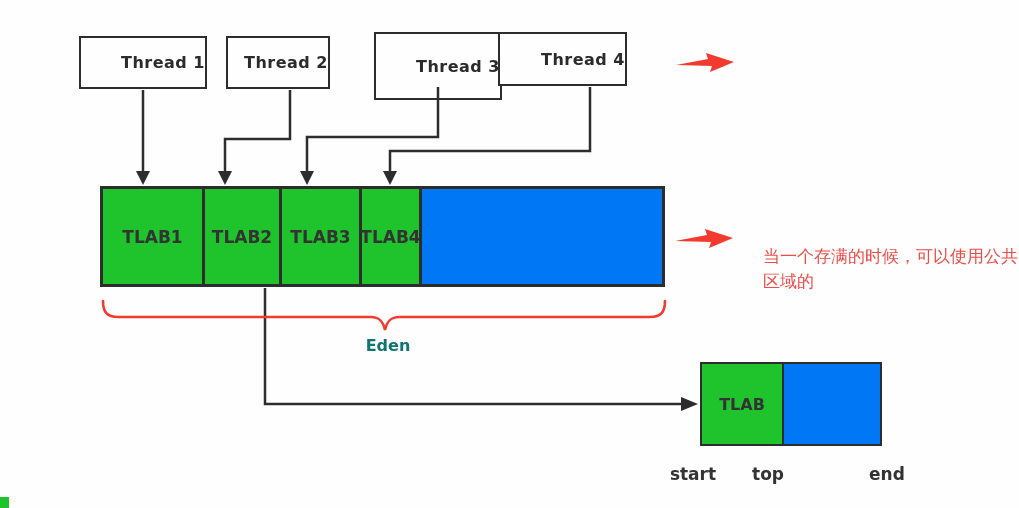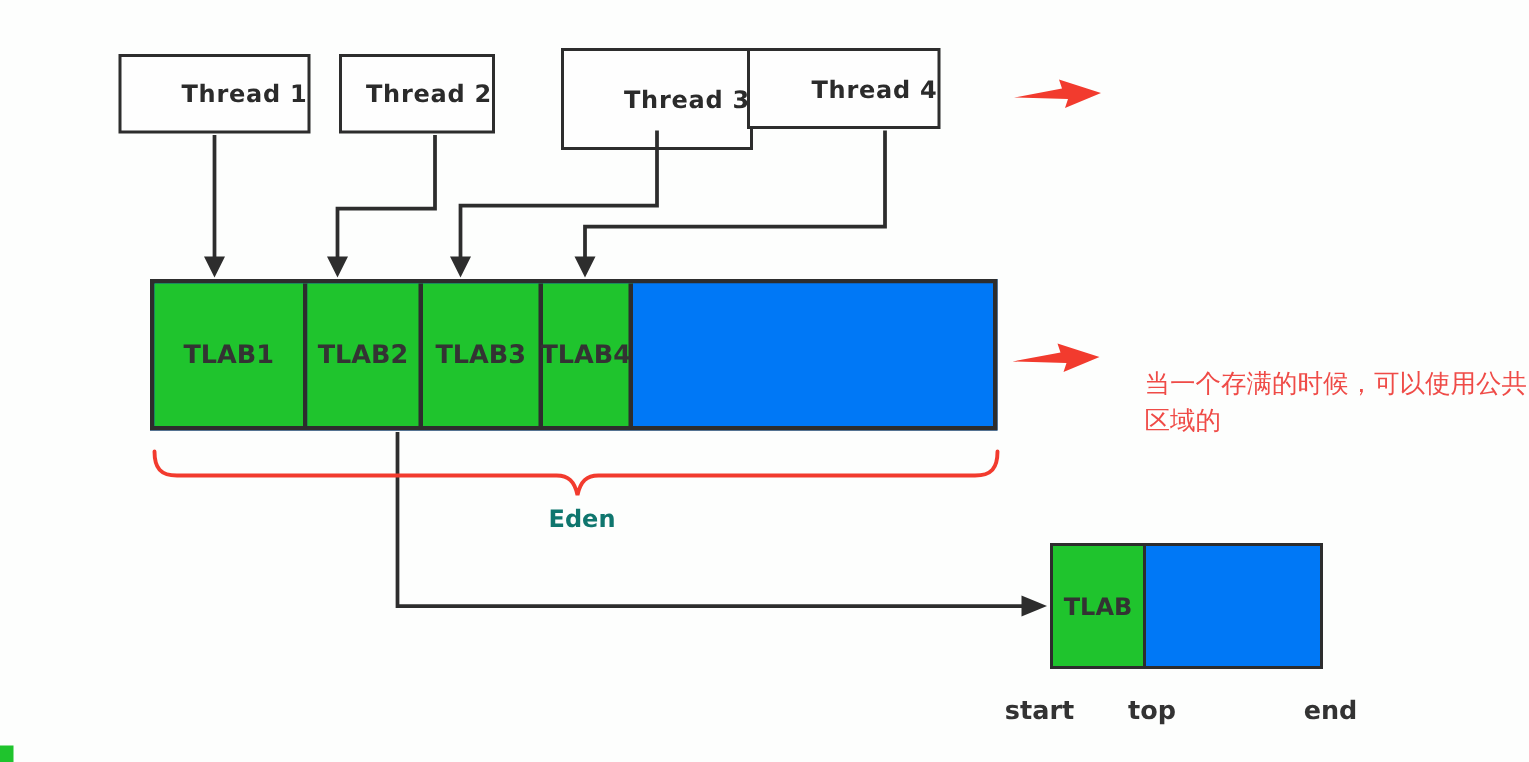--- a/index.html
+++ b/index.html
@@ -66,21 +66,21 @@
   .note-1{left:748px;top:52px;}
   .note-2{left:763px;top:244px;}
 
   
   .tlab-detail{
     position:absolute;left:700px;top:362px;width:182px;height:84px;
     border:2px solid var(--line,#2d2d2d);
     display:flex;background:var(--blue,#0078f6);
   }
   .tlab-detail .green-part{
-    width:62px;background:var(--green,#1fc42d);
+    width:82px;background:var(--green,#1fc42d);
     border-right:2px solid var(--line,#2d2d2d);
     display:flex;align-items:center;justify-content:center;
     font-weight:bold;font-size:16px;color:#333333;
   }
   .pointer-label{
     position:absolute;top:464px;
     font-weight:bold;font-size:17px;color:#333333;
     text-align:center;
   }
   .ptr-start{left:668px;width:50px;}

